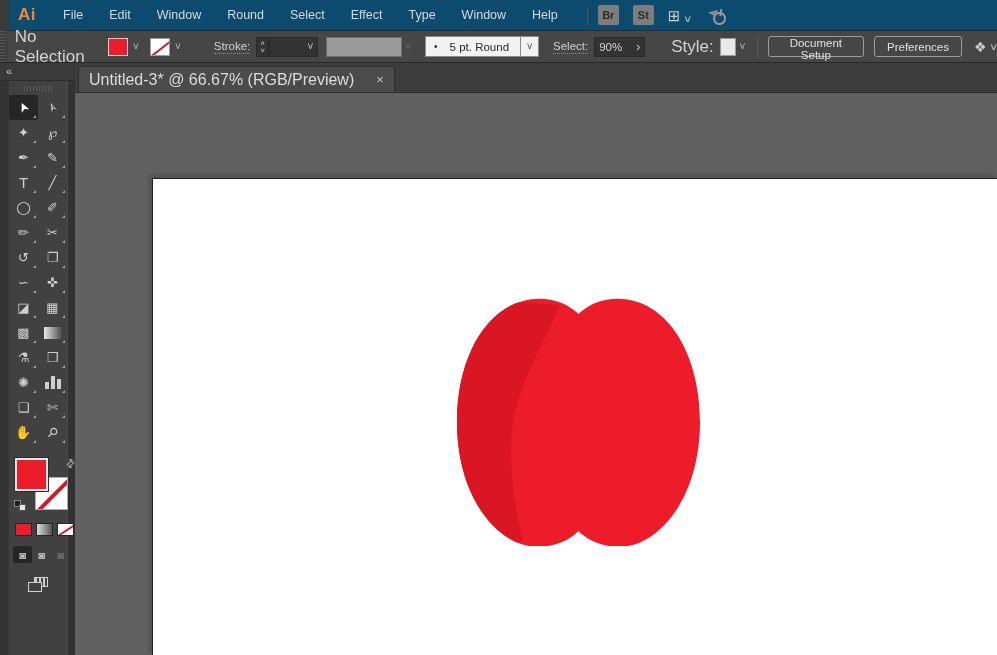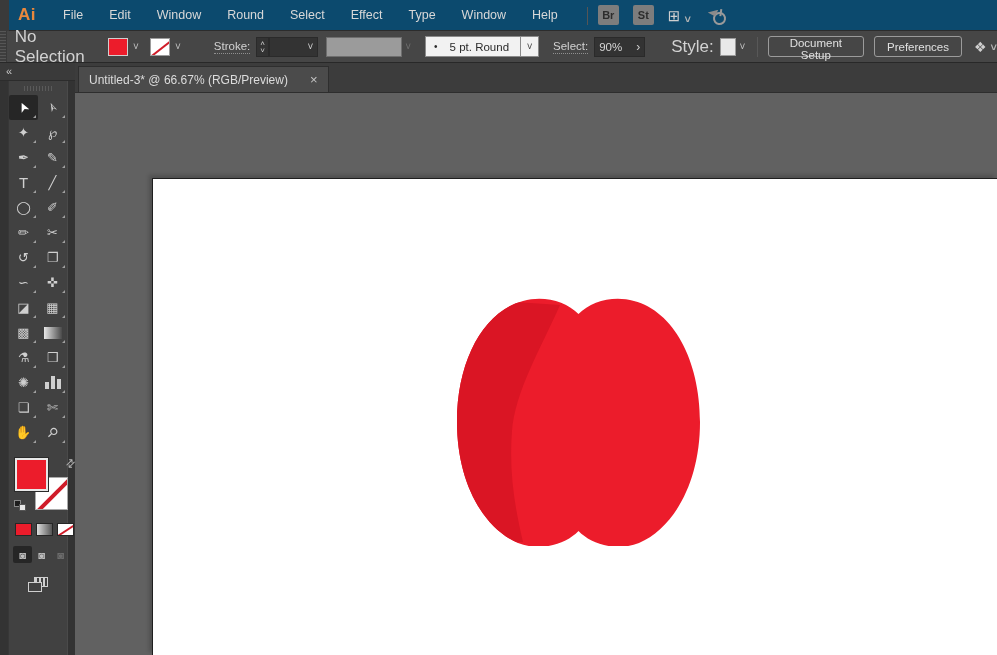--- a/index.html
+++ b/index.html
@@ -90,21 +90,21 @@
   .dmode.active { background:#262626; border-radius:2px; }
   .dmode.dim { opacity:0.35; }
   .screen-mode { margin-top:14px; align-self:center; position:relative; width:20px; height:15px; }
   .screen-mode .r1 { position:absolute; left:0; bottom:0; width:14px; height:10px; border:1px solid #cfcfcf; background:#414141; }
   .screen-mode .r2 { position:absolute; right:0; top:0; width:14px; height:10px; border:1px solid #cfcfcf; background:repeating-linear-gradient(90deg,#cfcfcf 0 2px,#414141 2px 4px); }
 
   
   .workarea { flex:1; display:flex; flex-direction:column; min-width:0; }
   .tabbar { height:30px; background:#3c3c3c; border-bottom:1px solid #2e2e2e; display:flex; align-items:flex-end; flex:0 0 30px; }
   .doc-tab { height:26px; background:#4b4b4b; border:1px solid #2e2e2e; border-bottom:none; display:flex; align-items:center; margin-left:3px; padding:0 10px; }
-  .tab-title { color:#dcdcdc; font-size:12px; margin-right:22px; }
+  .tab-title { color:#dcdcdc; font-size:16px; margin-right:22px; }
   .tab-close { color:#c4c4c4; font-size:13px; line-height:1; }
   .canvas { flex:1; background:#616161; position:relative; overflow:hidden; }
   .artboard { position:absolute; left:77px; top:85px; right:0; bottom:0; background:#ffffff; border-top:1px solid #1f1f1f; border-left:1px solid #1f1f1f; box-shadow:-3px -3px 4px rgba(0,0,0,0.18); }
   .apple-svg { position:absolute; left:382px; top:205px; }
 </style>
 </head>
 <body>
 
 <div class="app">
 

